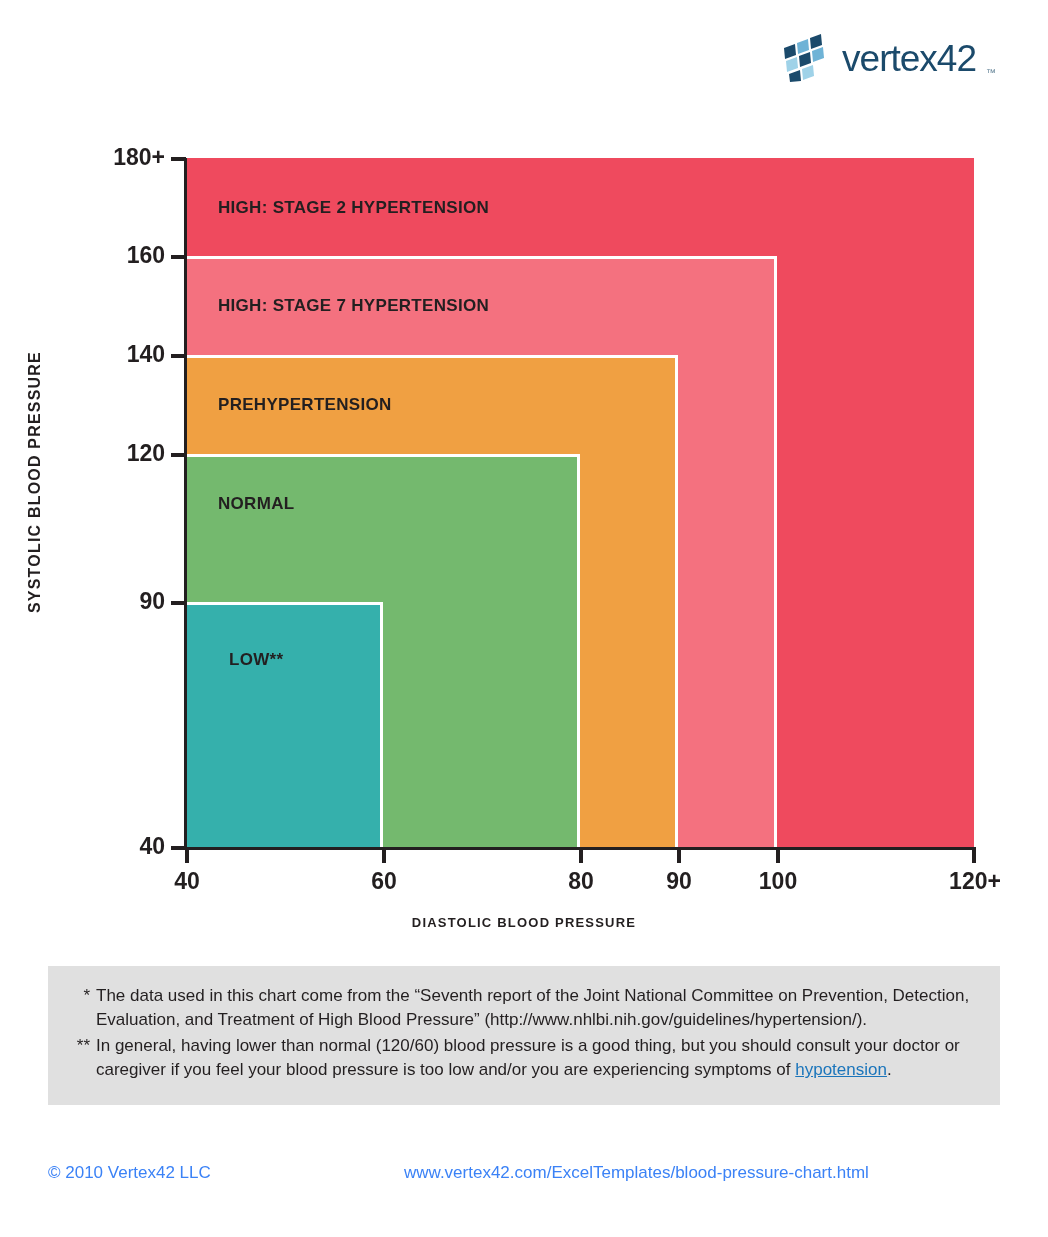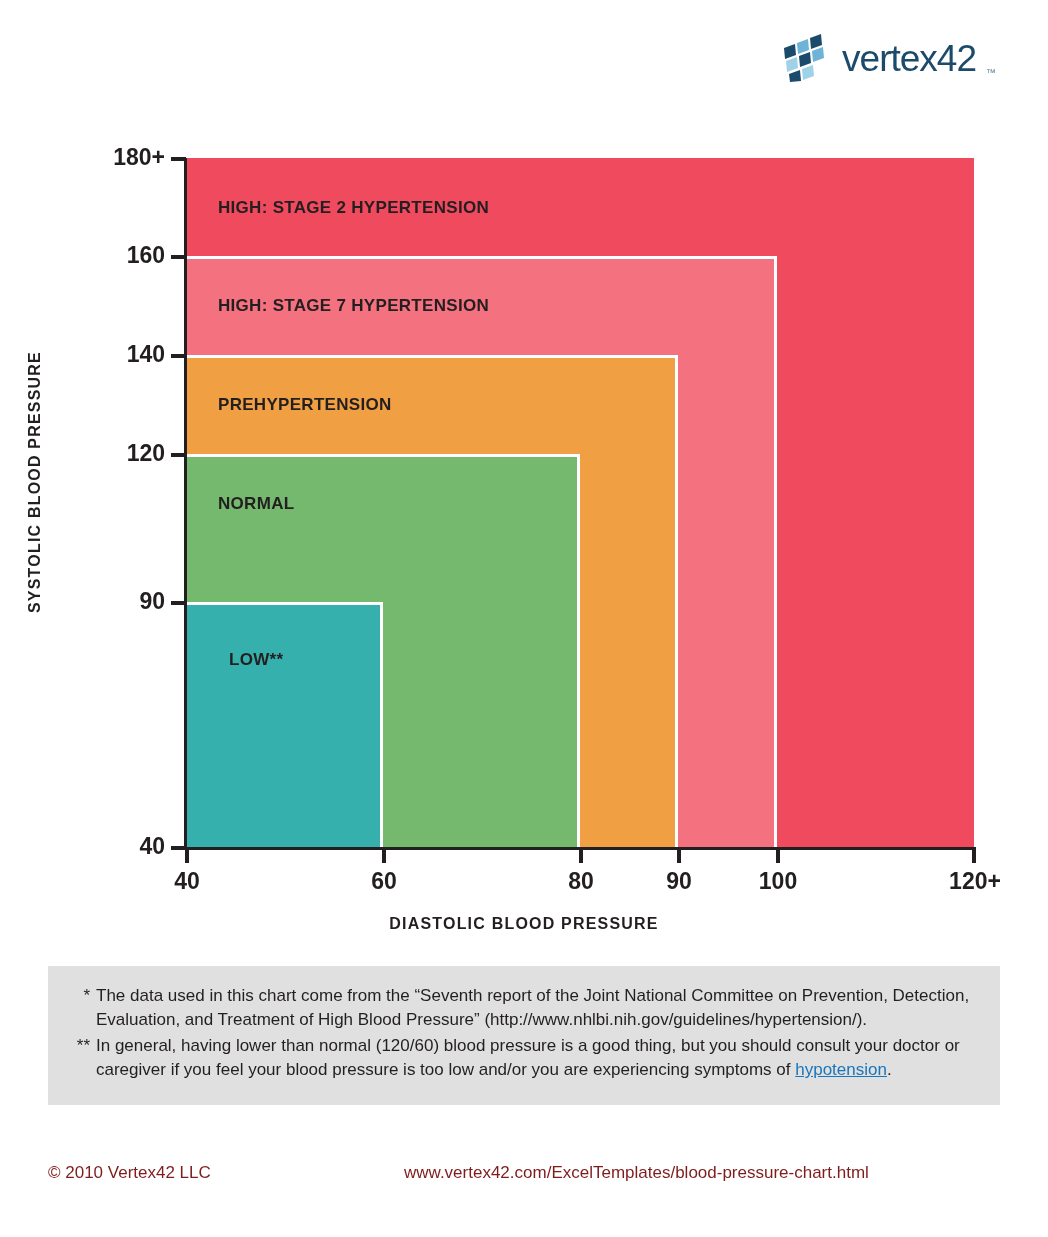--- a/index.html
+++ b/index.html
@@ -156,21 +156,21 @@
     letter-spacing: 1.2px;
     transform: rotate(-90deg);
     color: #231f20;
   }
   #x-axis-title {
     position: absolute;
     left: 0;
     top: 797px;
     width: 1048px;
     text-align: center;
-    font-size: 16px;
+    font-size: 13px;
     font-weight: bold;
     letter-spacing: 1.2px;
     color: #231f20;
   }
 
   
   #notes {
     position: absolute;
     left: 48px;
     top: 966px;
@@ -202,21 +202,21 @@
   }
 
   
   #footer {
     position: absolute;
     left: 0;
     top: 1163px;
     width: 1048px;
     height: 40px;
     font-size: 17px;
-    color: #7f1d1d;
+    color: #3b82f6;
   }
   #copyright {
     position: absolute;
     left: 48px;
     top: 0;
   }
   #site-url {
     position: absolute;
     left: 404px;
     top: 0;

